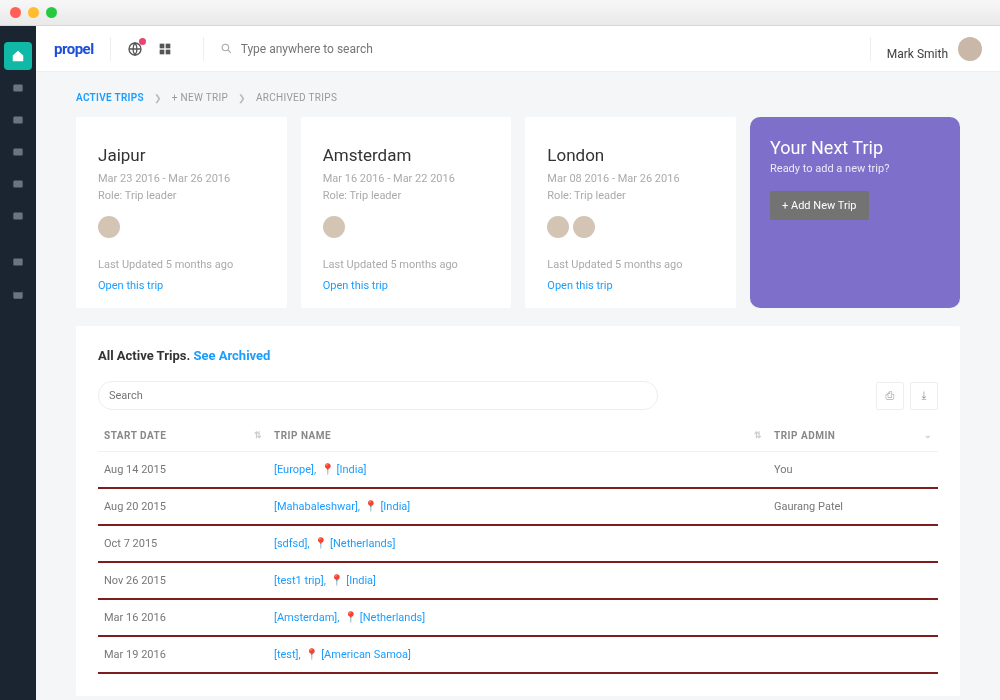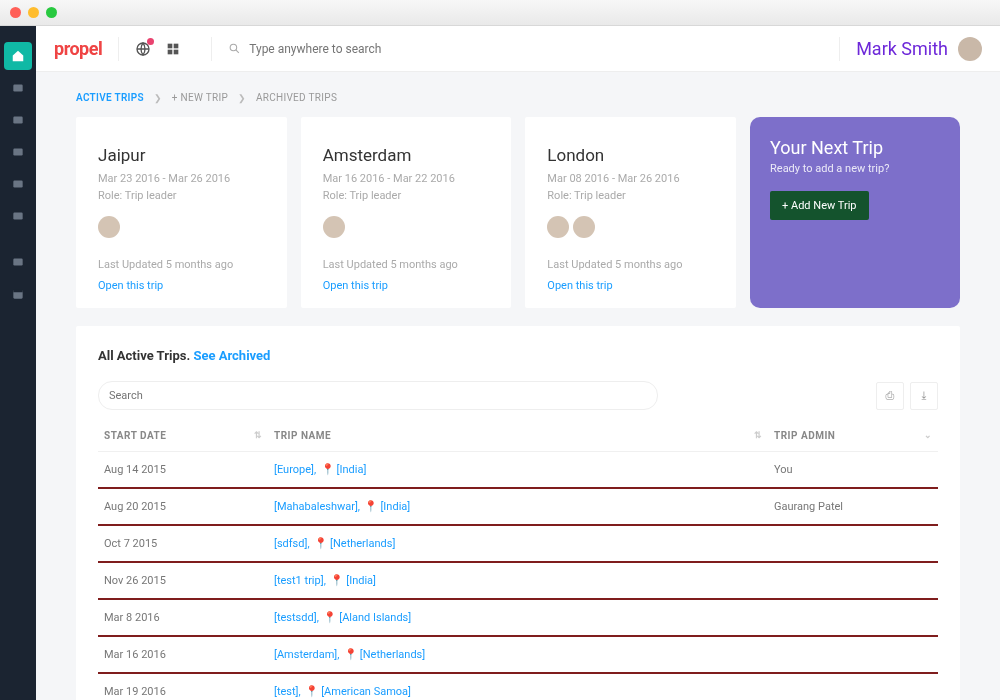--- a/index.html
+++ b/index.html
@@ -7,45 +7,45 @@
 .browser-chrome{height:26px;background:linear-gradient(#f7f7f7,#e9e9e9);border-bottom:1px solid #d8d8d8;display:flex;align-items:center;padding:0 10px;gap:7px}
 .dot{width:11px;height:11px;border-radius:50%}
 .dot.red{background:#ff5f57}.dot.yel{background:#ffbd2e}.dot.grn{background:#28c940}
 .app{display:flex;height:674px}
 .sidebar{width:36px;background:#1b2431;display:flex;flex-direction:column;align-items:center;padding-top:16px;gap:4px}
 .sb-item{width:28px;height:28px;border-radius:4px;display:flex;align-items:center;justify-content:center;color:#6a7584;cursor:pointer}
 .sb-item.active{background:#10b9a5;color:#fff}
 .sb-item svg{width:14px;height:14px}
 .main{flex:1;background:#fff;display:flex;flex-direction:column;overflow:hidden}
 .topbar{height:46px;border-bottom:1px solid #eee;display:flex;align-items:center;padding:0 18px}
-.logo{font-weight:700;font-size:18px;letter-spacing:-0.5px;color:#ef4444}
+.logo{font-weight:700;font-size:15px;letter-spacing:-0.5px;color:#1d4ed8}
 .div{width:1px;height:24px;background:#eee;margin:0 16px}
 .tb-icon{width:16px;height:16px;color:#555;margin-right:14px;position:relative;cursor:pointer}
 .badge{position:absolute;top:-3px;right:-3px;width:7px;height:7px;background:#e9436f;border-radius:50%}
 .search{flex:1;display:flex;align-items:center;color:#aaa;font-size:12px}
 .search svg{width:13px;height:13px;margin-right:8px}
 .search input{border:none;outline:none;font-size:12px;color:#555;width:200px}
-.user{display:flex;align-items:center;gap:10px;font-size:18px;color:#6d28d9}
+.user{display:flex;align-items:flex-end;gap:10px;font-size:12px;color:#404040}
 .avatar{width:24px;height:24px;border-radius:50%;background:#c9b8a8}
 .content{flex:1;background:#f5f6f8;padding:20px 40px 0;overflow-y:auto}
 .breadcrumb{font-size:10px;letter-spacing:.3px;color:#999;display:flex;align-items:center;gap:10px;margin-bottom:14px}
 .breadcrumb .active{color:#1a9dff;font-weight:600}
 .breadcrumb .chev{font-size:9px;color:#bbb}
 .cards{display:flex;gap:14px;margin-bottom:18px}
 .trip-card{background:#fff;flex:1;padding:28px 22px 16px;border-radius:2px}
 .trip-title{font-size:17px;color:#333;margin-bottom:6px;font-weight:400}
 .trip-meta{font-size:11px;color:#aaa;line-height:1.5}
 .avatars{display:flex;gap:4px;margin:12px 0 20px}
 .av{width:22px;height:22px;border-radius:50%;background:#d4c4b4}
 .updated{font-size:11px;color:#aaa;margin-bottom:8px}
 .open-link{font-size:11px;color:#1a9dff;cursor:pointer}
 .cta-card{width:210px;background:#7d6fca;color:#fff;padding:20px;border-radius:10px}
 .cta-title{font-size:18px;font-weight:400;margin-bottom:4px}
 .cta-sub{font-size:11px;opacity:.85;margin-bottom:16px}
-.cta-btn{background:#14532d;color:#fff;border:none;padding:8px 12px;font-size:11px;border-radius:2px;cursor:pointer}
+.cta-btn{background:#737373;color:#fff;border:none;padding:8px 12px;font-size:11px;border-radius:2px;cursor:pointer}
 .table-panel{background:#fff;padding:22px;border-radius:2px}
 .panel-title{font-size:13px;color:#333;margin-bottom:18px;font-weight:700}
 .panel-title .link{color:#1a9dff;cursor:pointer}
 .filter-row{display:flex;align-items:center;margin-bottom:10px}
 .search-box{border:1px solid #eee;padding:7px 10px;font-size:11px;width:560px;color:#999;border-radius:14px}
 .export-btns{margin-left:auto;display:flex;gap:6px}
 .exp-btn{width:28px;height:28px;border:1px solid #eee;border-radius:2px;display:flex;align-items:center;justify-content:center;color:#888;font-size:11px;cursor:pointer}
 table{width:100%;border-collapse:collapse}
 th{text-align:left;font-size:10px;font-weight:700;color:#888;letter-spacing:.5px;padding:10px 6px;border-bottom:1px solid #f0f0f0}
 th .sort{float:right;color:#ccc;font-size:9px}
@@ -224,25 +224,20 @@
        <td>Oct 7 2015</td>
        <td><span class="trip-name">[sdfsd],</span> <span class="loc-pin">📍</span><span class="trip-name">[Netherlands]</span></td>
        <td></td>
      </tr>
               <tr>
        <td>Nov 26 2015</td>
        <td><span class="trip-name">[test1 trip],</span> <span class="loc-pin">📍</span><span class="trip-name">[India]</span></td>
        <td></td>
      </tr>
               <tr>
-       <td>Mar 8 2016</td>
-       <td><span class="trip-name">[testsdd],</span> <span class="loc-pin">📍</span><span class="trip-name">[Aland Islands]</span></td>
-       <td></td>
-     </tr>
-              <tr>
        <td>Mar 16 2016</td>
        <td><span class="trip-name">[Amsterdam],</span> <span class="loc-pin">📍</span><span class="trip-name">[Netherlands]</span></td>
        <td></td>
      </tr>
               <tr>
        <td>Mar 19 2016</td>
        <td><span class="trip-name">[test],</span> <span class="loc-pin">📍</span><span class="trip-name">[American Samoa]</span></td>
        <td></td>
      </tr>
             </tbody>

